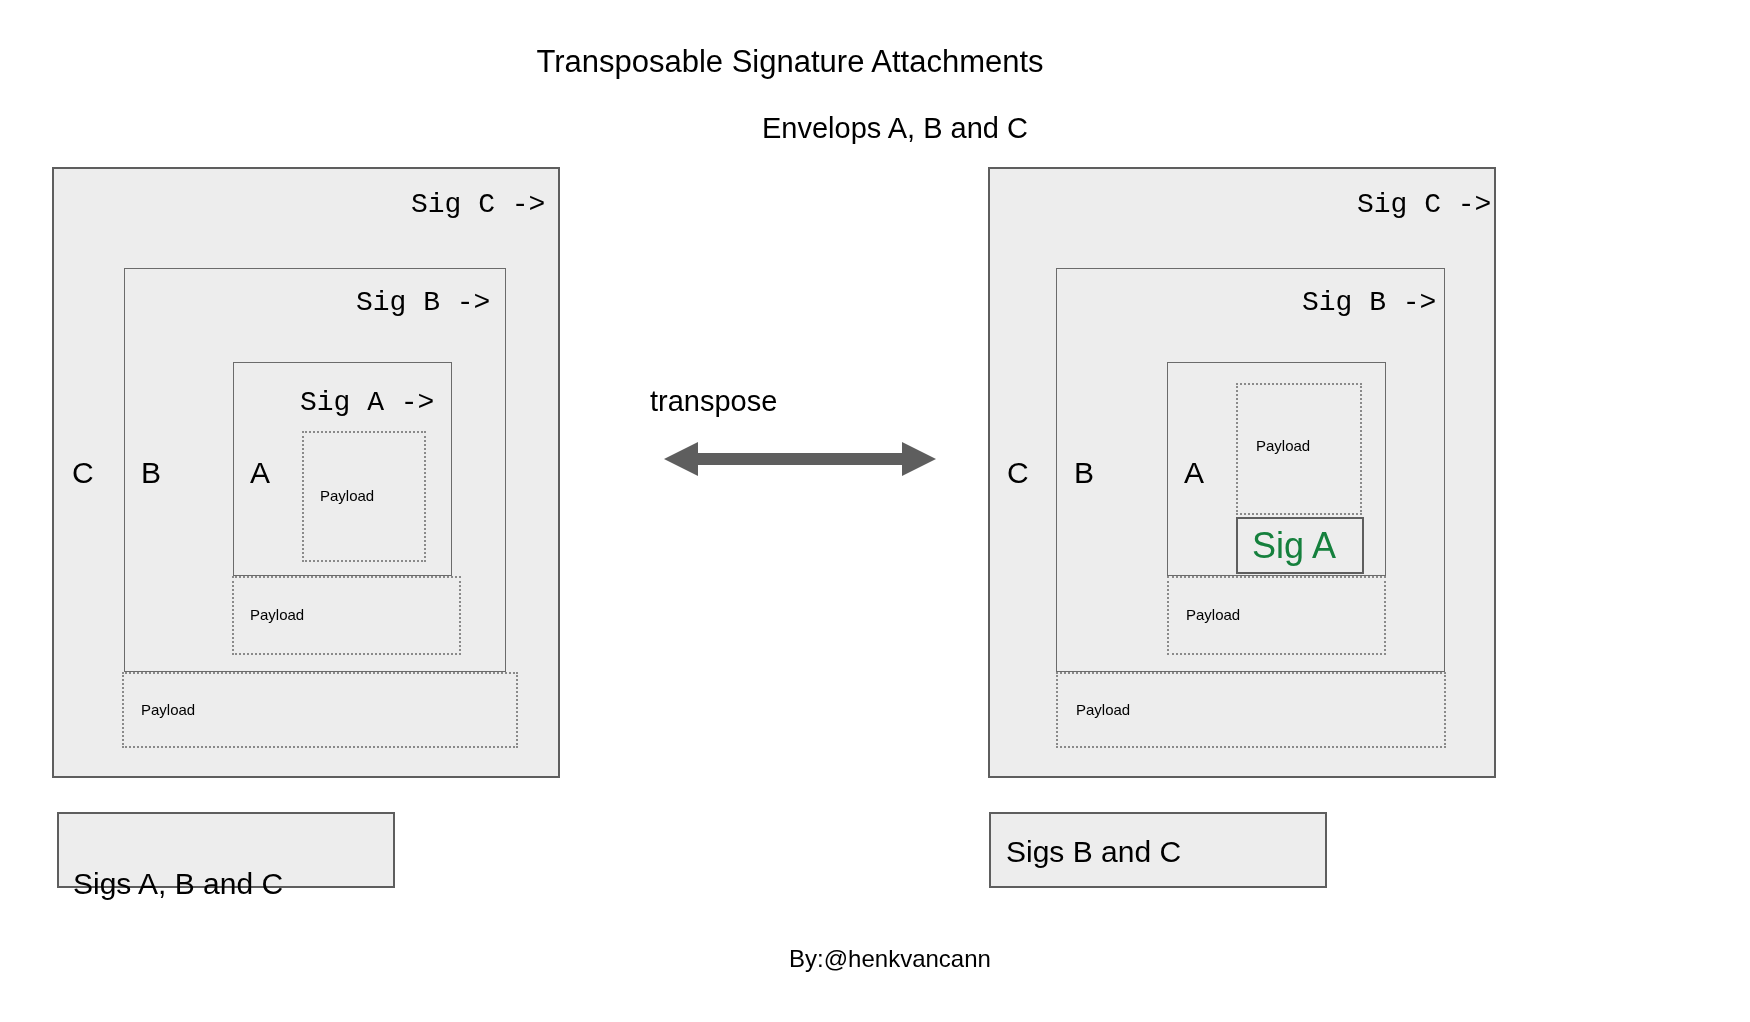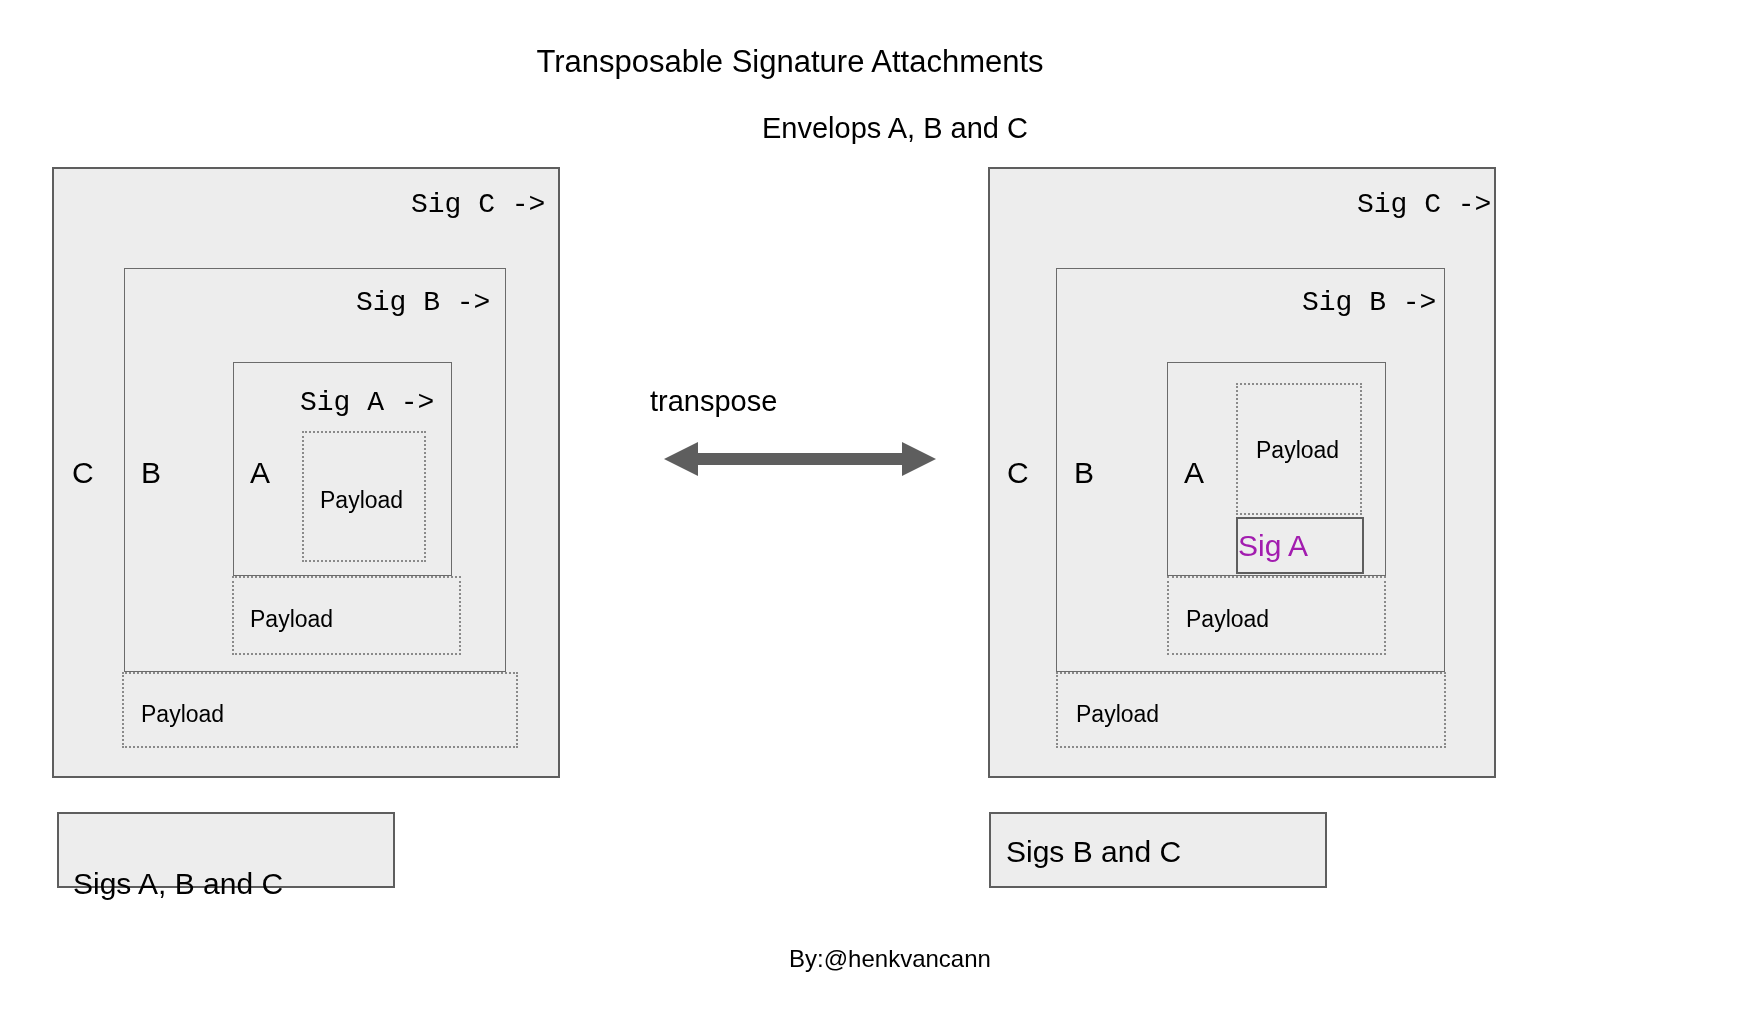--- a/index.html
+++ b/index.html
@@ -61,28 +61,29 @@
     font-family:Liberation Mono, monospace;
   }
   .env-letter{
     position:absolute;
     font-size:30px;
     white-space:nowrap;
     color:#000;
   }
   .payload-label{
     position:absolute;
-    font-size:23px;
+    font-size:15px;
     white-space:nowrap;
     color:#000;
   }
   .sig-a-text{
-    font-size:30px;
+    font-size:36px;
+    padding-left:14px;
     white-space:nowrap;
-    color:#a21caf;
+    color:#15803d;
   }
   .legend-text{
     position:absolute;
     font-size:30px;
     white-space:nowrap;
     color:#000;
   }
 
   
   #transpose-group{position:absolute;left:650px;top:385px;width:300px;height:105px;}

